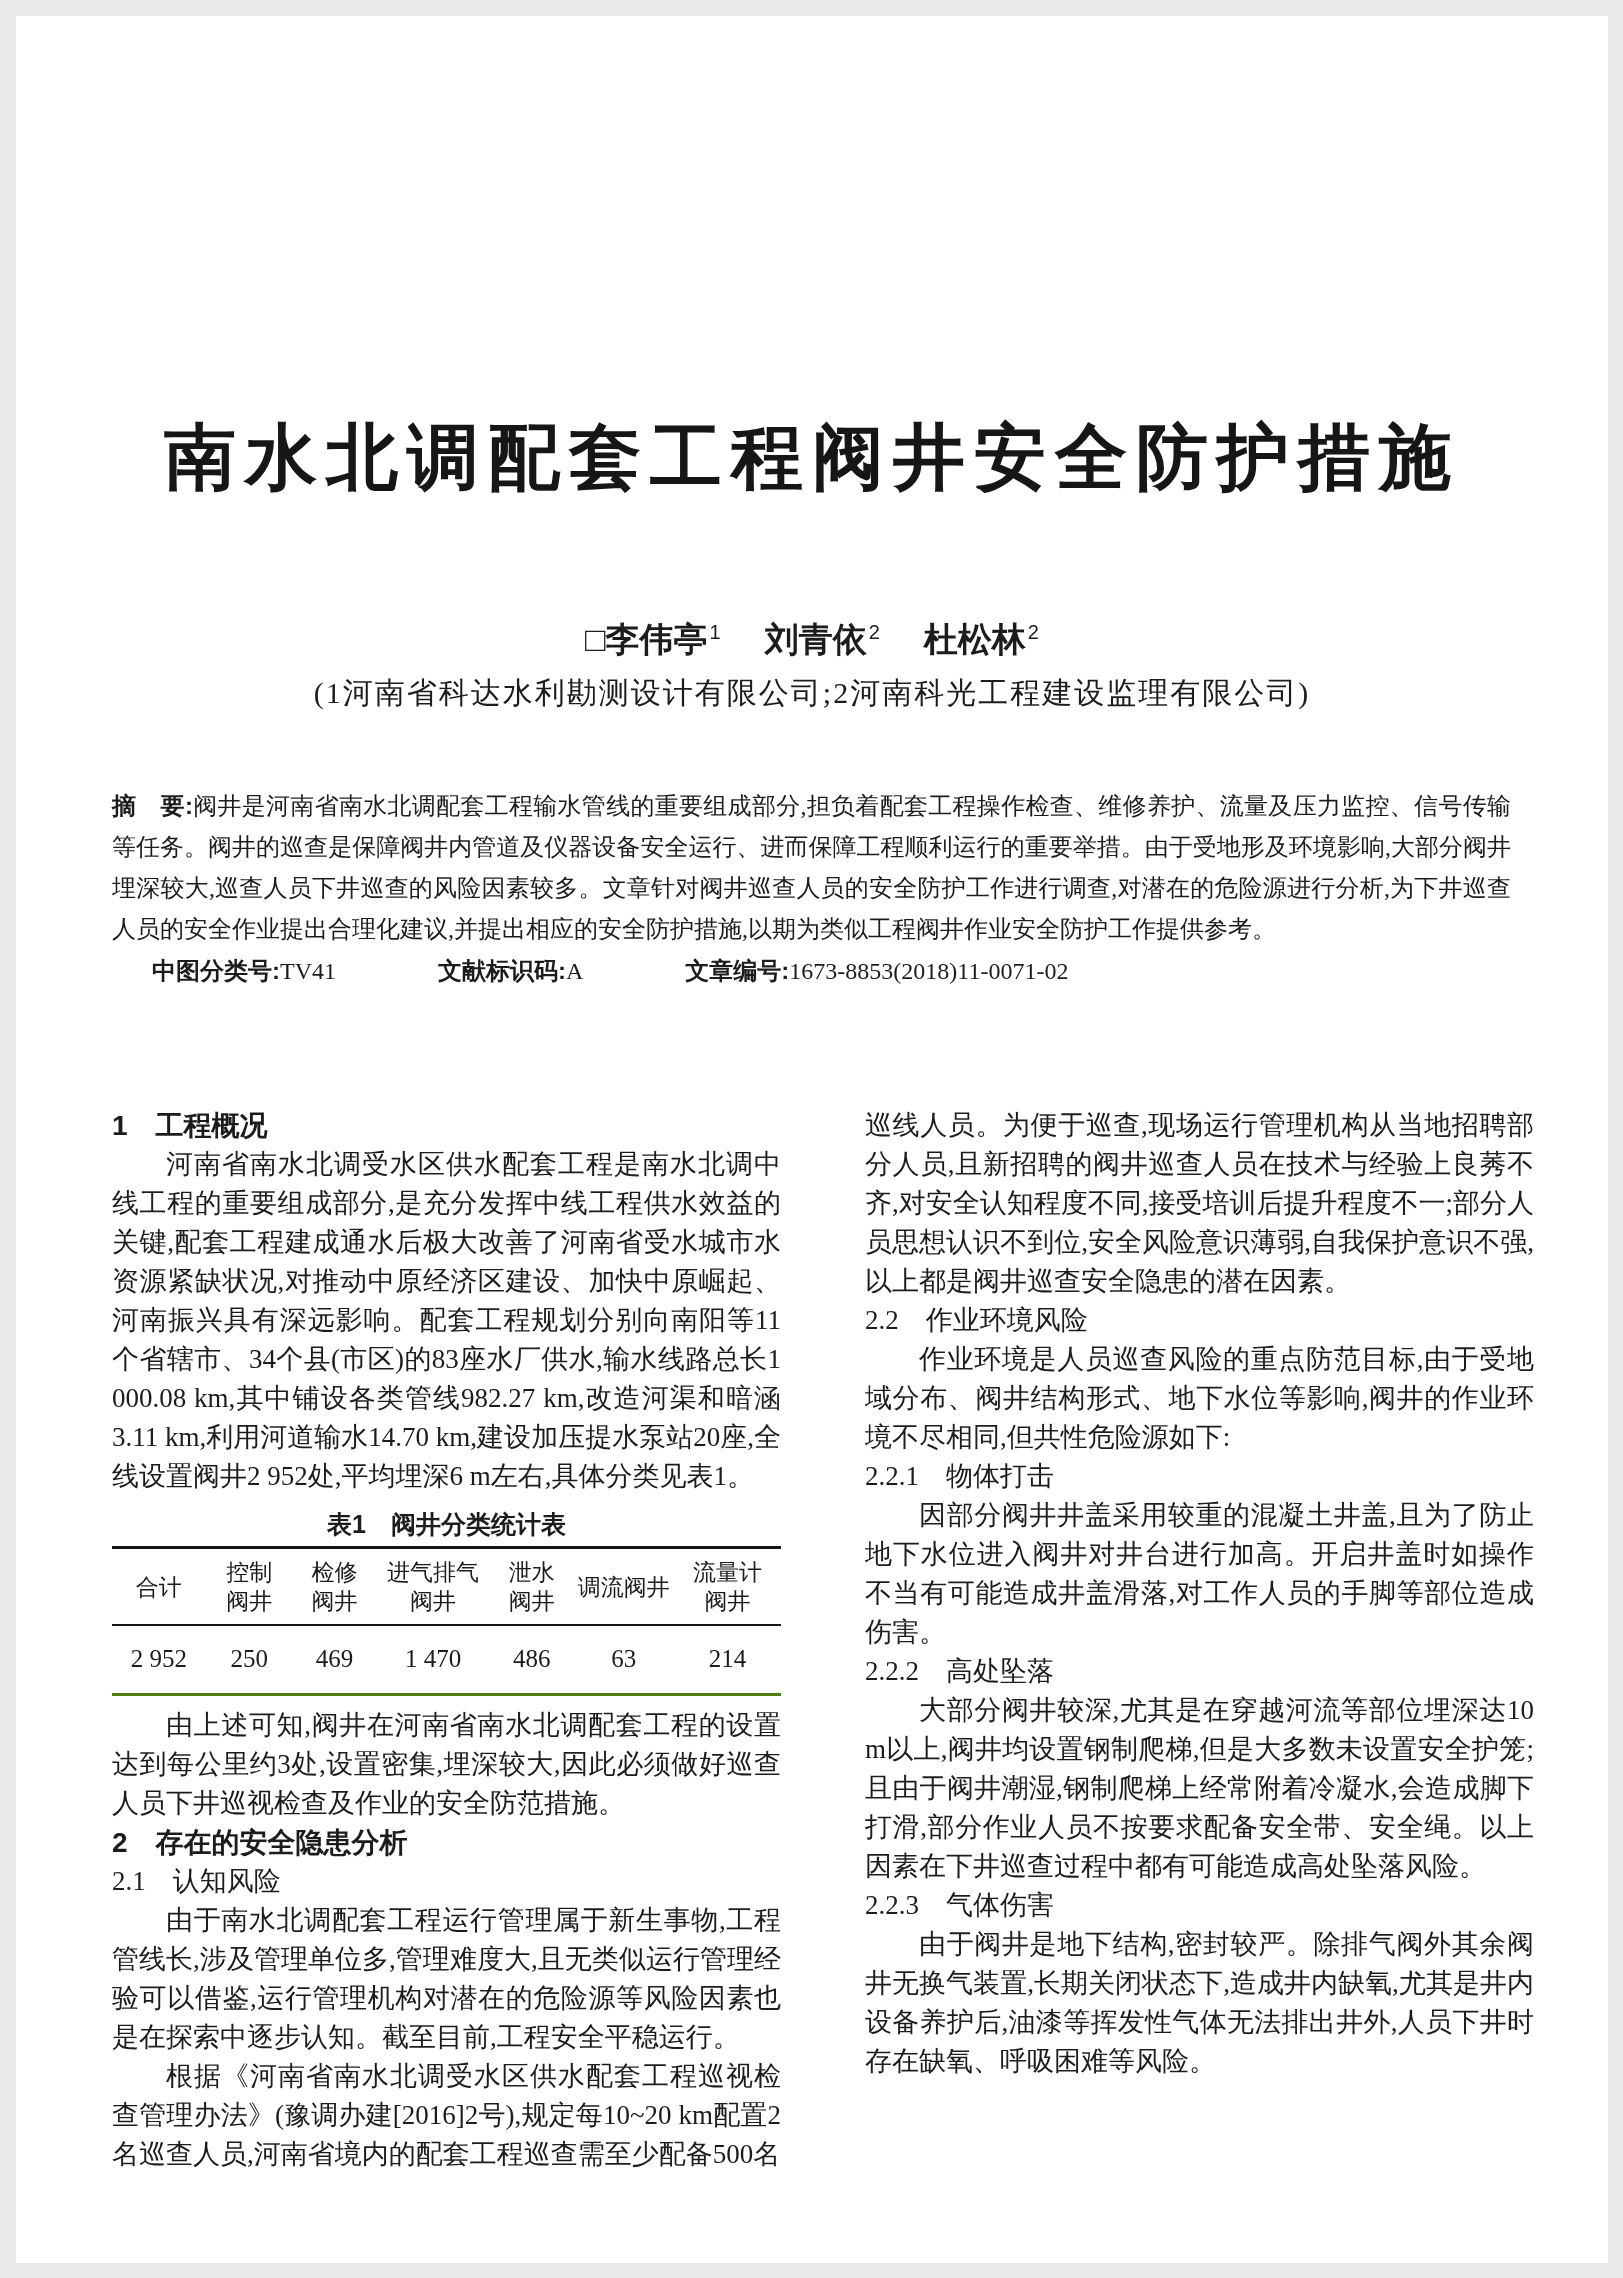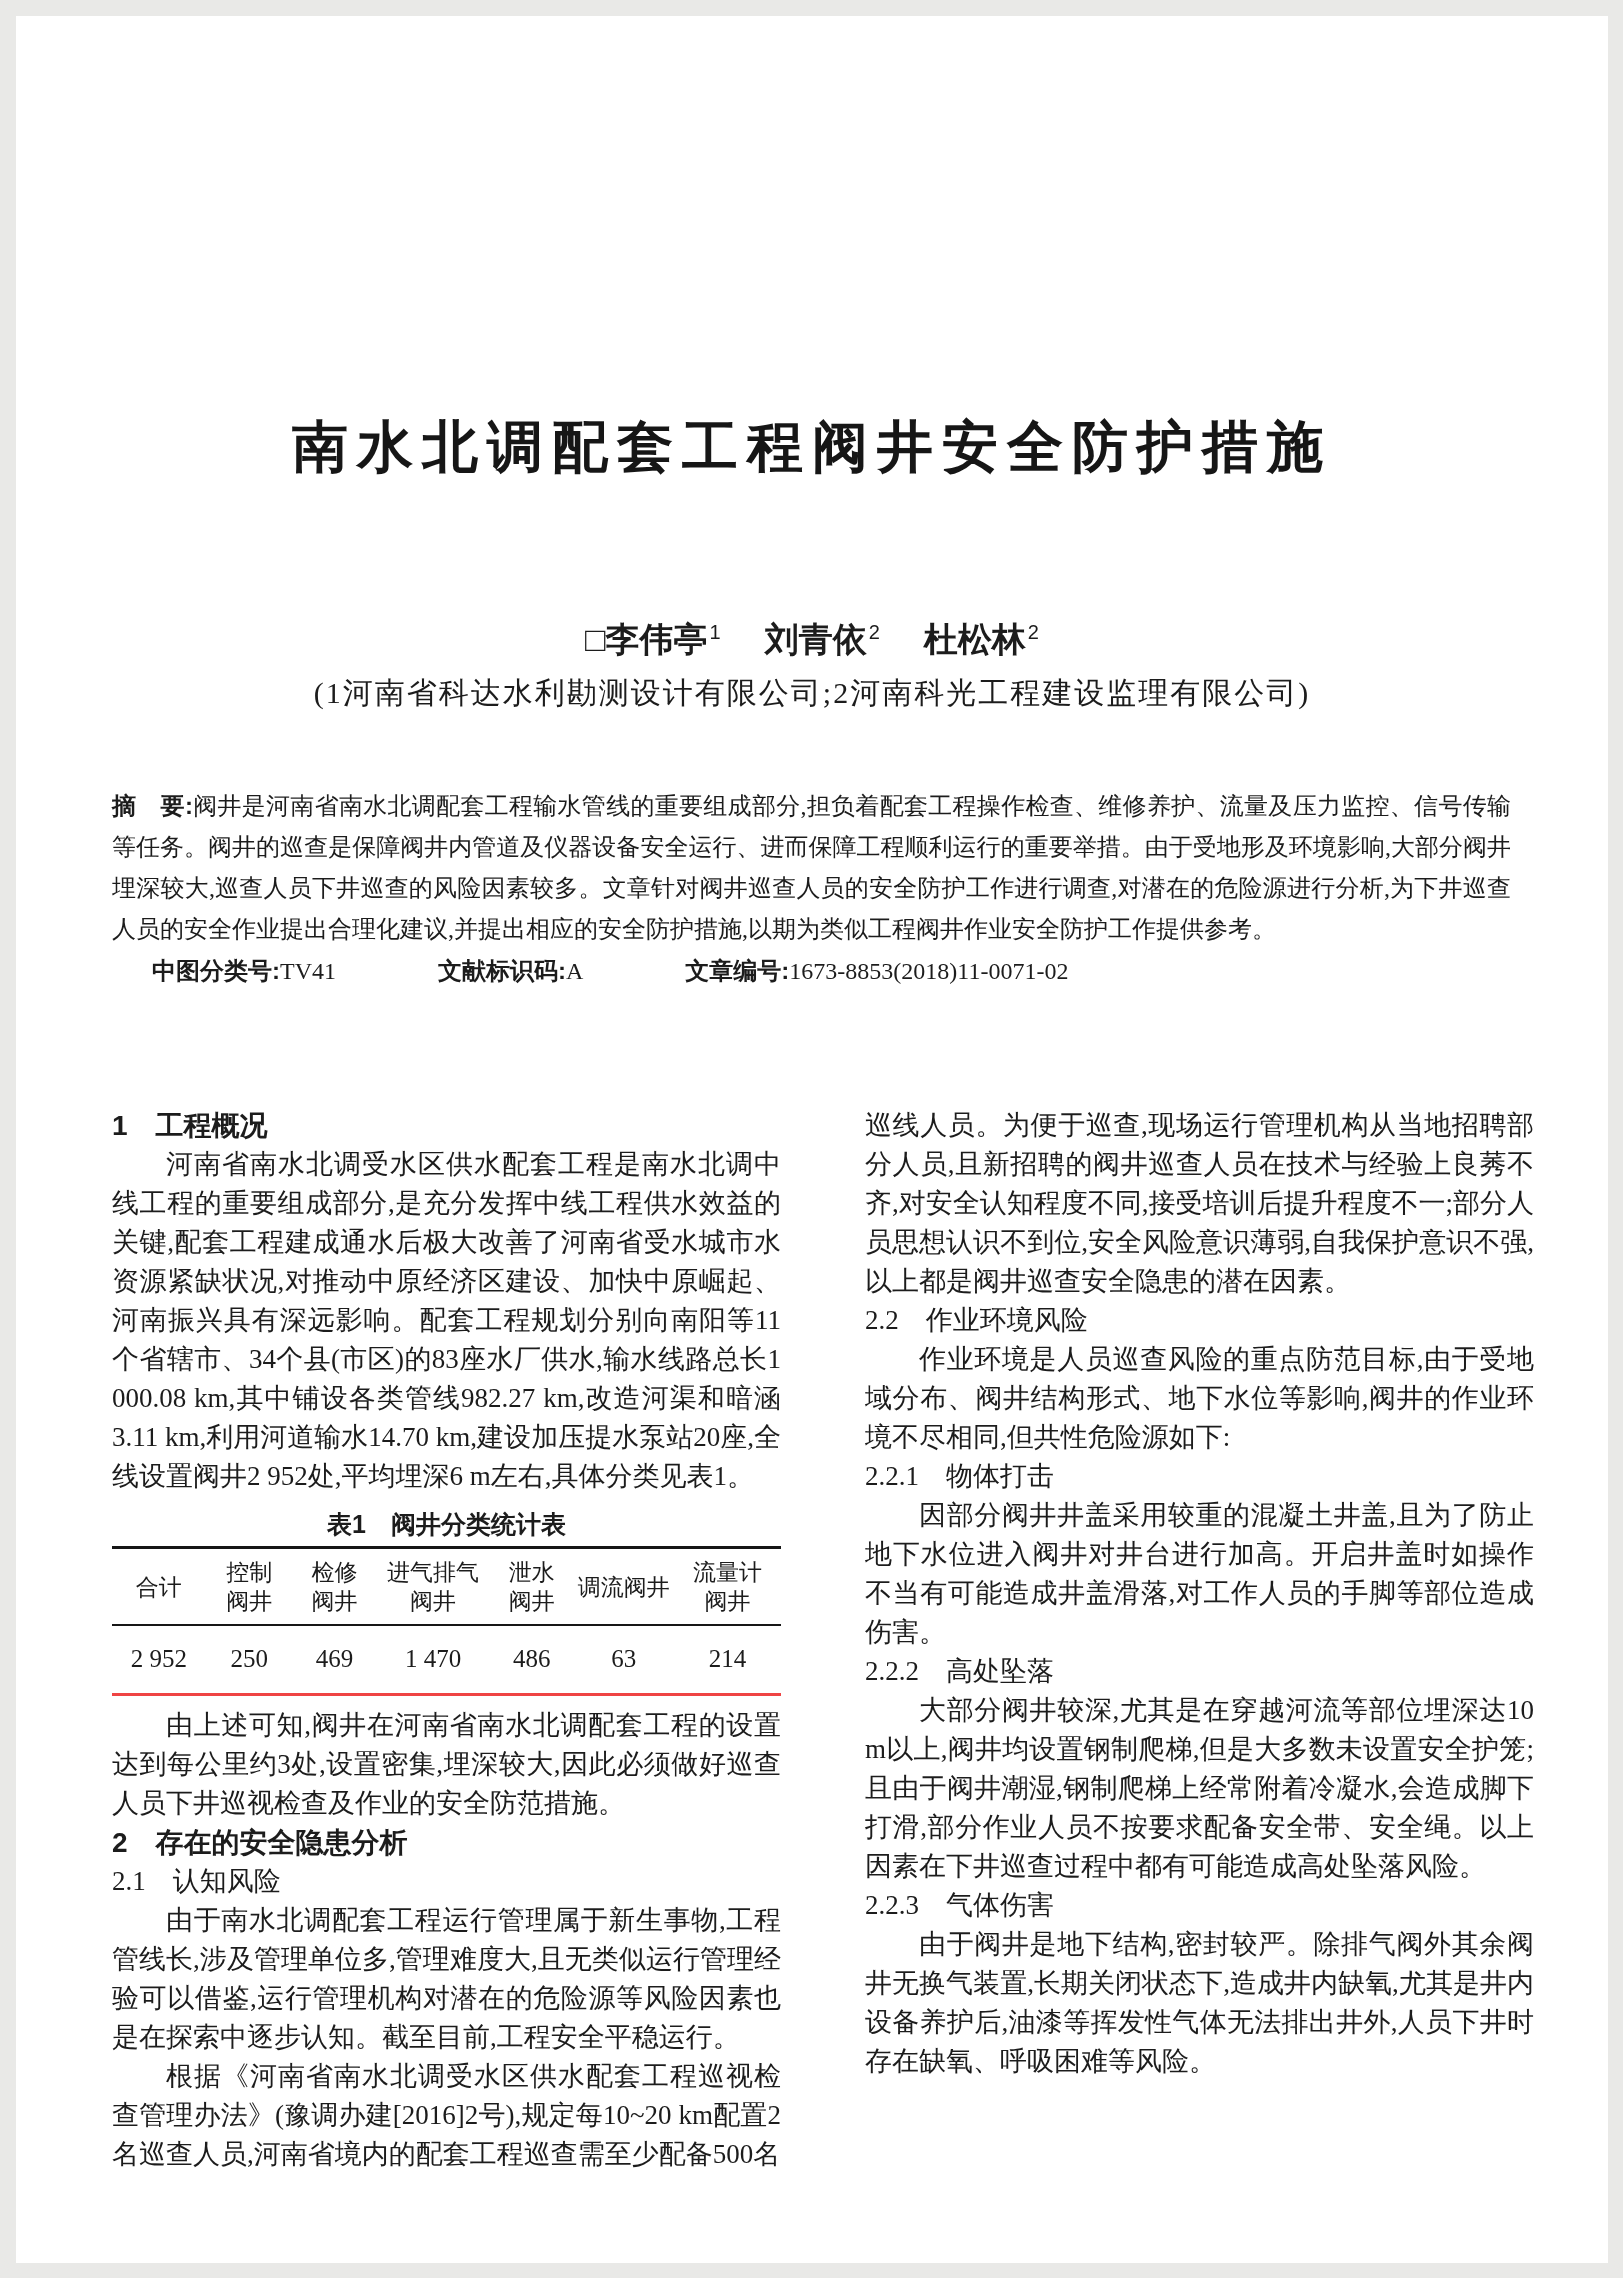--- a/index.html
+++ b/index.html
@@ -16,21 +16,21 @@
     box-shadow:inset 0 0 0 16px #e9e9e7;
     overflow:hidden;
   }
   
   .title{
     position:absolute;top:410px;left:0;right:0;
     margin:0;
     text-align:center;
     font-family:"Liberation Serif","DejaVu Serif",serif;
     font-weight:bold;
-    font-size:56px;
+    font-size:72px;
     letter-spacing:9px;
     color:#161616;
     white-space:nowrap;
   }
   .authors{
     position:absolute;top:617px;left:0;right:0;
     display:flex;justify-content:center;gap:44px;
     font-family:"Liberation Sans","DejaVu Sans",sans-serif;
     font-weight:bold;
     font-size:34px;
@@ -80,21 +80,21 @@
     text-align:center;
     font-family:"Liberation Sans","DejaVu Sans",sans-serif;
     font-weight:bold;
     font-size:25px;line-height:44px;
     white-space:pre-wrap;
   }
   table.stat{
     width:100%;
     border-collapse:collapse;
     border-top:3px solid #161616;
-    border-bottom:3px solid #ef4444;
+    border-bottom:3px solid #4d7c0f;
   }
   table.stat th{
     font-weight:normal;
     font-size:23px;line-height:29px;
     padding:9px 2px 8px;
     text-align:center;vertical-align:middle;
     border-bottom:2px solid #161616;
   }
   table.stat td{
     font-size:25px;

